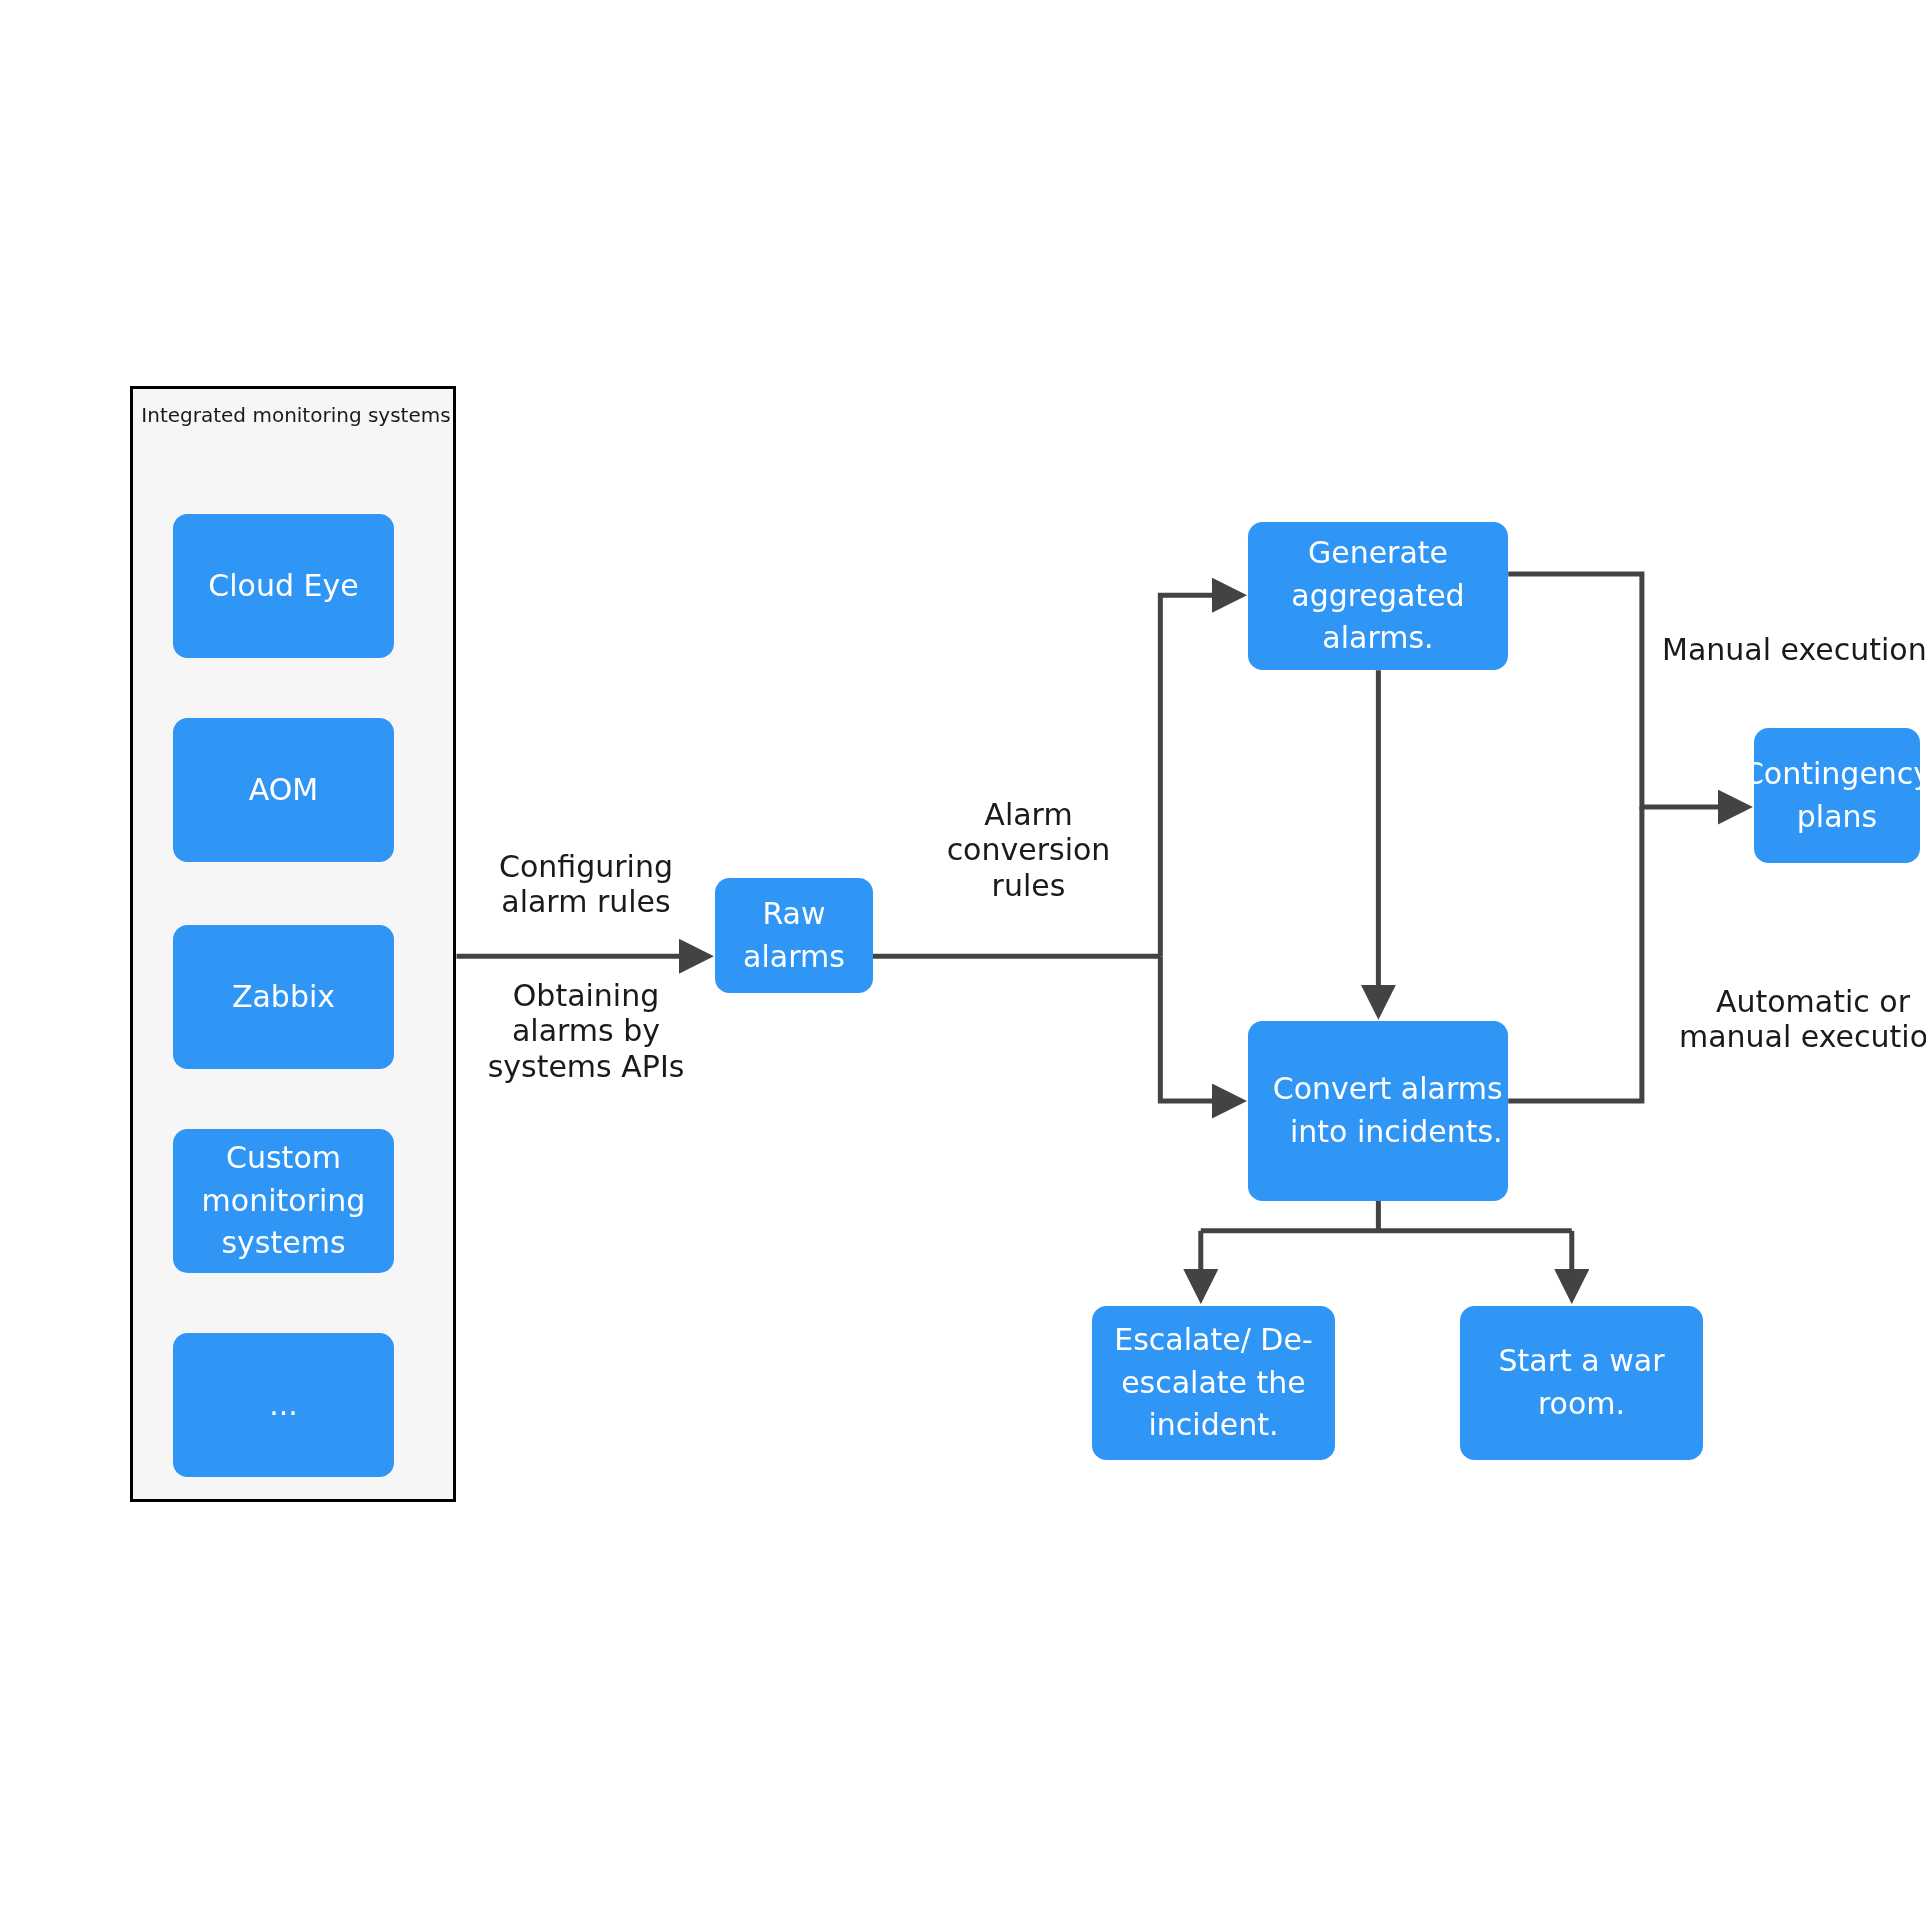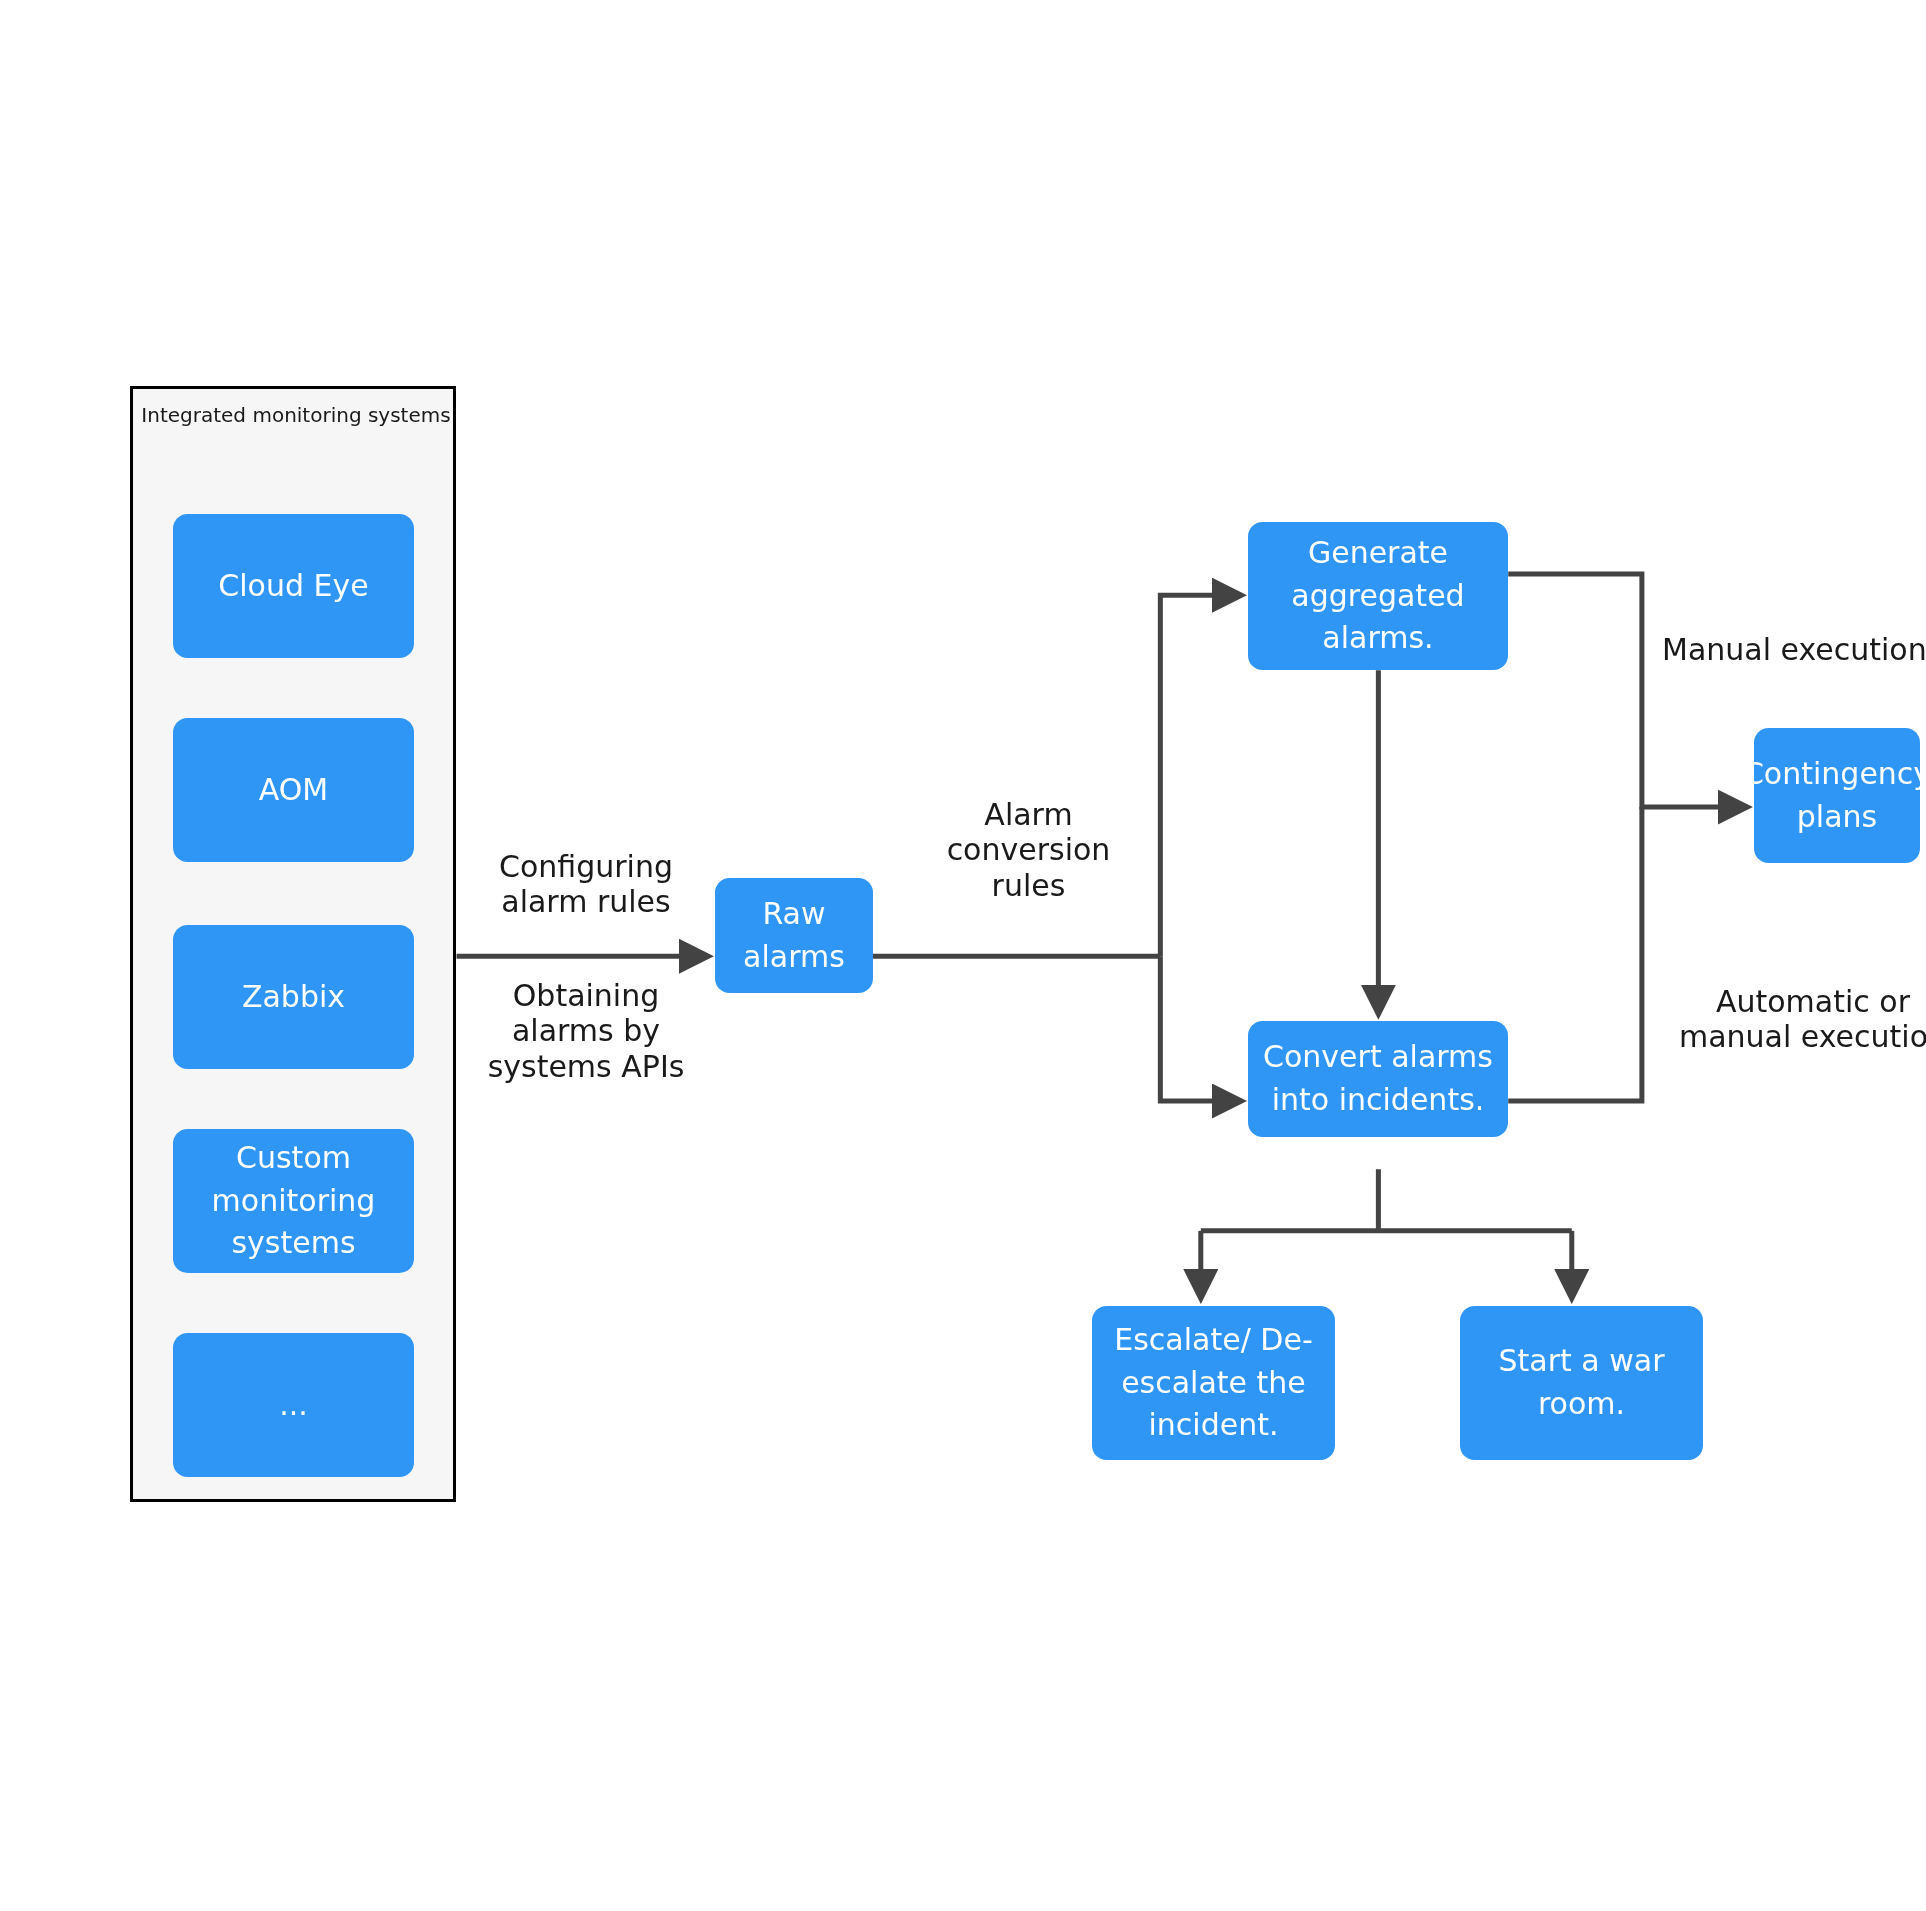--- a/index.html
+++ b/index.html
@@ -56,21 +56,21 @@
     color: #ffffff;
     display: flex;
     align-items: center;
     justify-content: center;
     text-align: center;
     font-size: 30px;
     line-height: 1.42;
     padding: 2.3px 5.4px;
     font-family: "DejaVu Sans", sans-serif;
   }
-  .panel-node { left: 173px; width: 241px; height: 144px; }
+  .panel-node { left: 173px; width: 221px; height: 144px; }
   .edge-label {
     position: absolute;
     color: #1a1a1a;
     font-size: 30px;
     line-height: 1.18;
     text-align: center;
     font-family: "DejaVu Sans", sans-serif;
     white-space: pre-line;
   }
 </style>
@@ -114,21 +114,21 @@
   <div class="node panel-node" style="top:514px;">Cloud Eye</div>
   <div class="node panel-node" style="top:718px;">AOM</div>
   <div class="node panel-node" style="top:925px;">Zabbix</div>
   <div class="node panel-node" style="top:1129px;">Custom monitoring systems</div>
   <div class="node panel-node" style="top:1333px;">...</div>
 
   <div class="node" style="left:715px; top:878px; width:158px; height:115px;">Raw alarms</div>
 
   <div class="node" style="left:1248px; top:522px; width:260px; height:148px;">Generate aggregated alarms.</div>
 
-  <div class="node" style="left:1248px; top:1021px; width:260px; height:116px;">Convert alarms into incidents.</div>
+  <div class="node" style="left:1248px; top:1021px; width:260px; height:180px;text-align:right;">Convert alarms into incidents.</div>
 
   <div class="node" style="left:1754px; top:728px; width:166px; height:135px;">Contingency plans</div>
 
   <div class="node" style="left:1092px; top:1306px; width:243px; height:154px;">Escalate/ De-escalate the incident.</div>
 
   <div class="node" style="left:1460px; top:1306px; width:243px; height:154px;">Start a war room.</div>
 
   <div class="edge-label" style="left:482px; top:849px; width:208px;">Configuring
 alarm rules</div>
 

